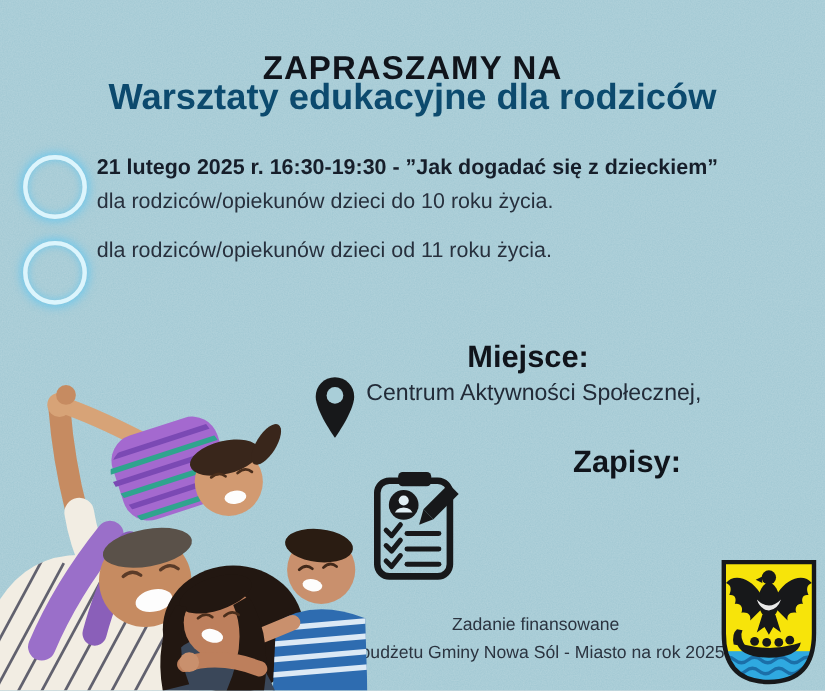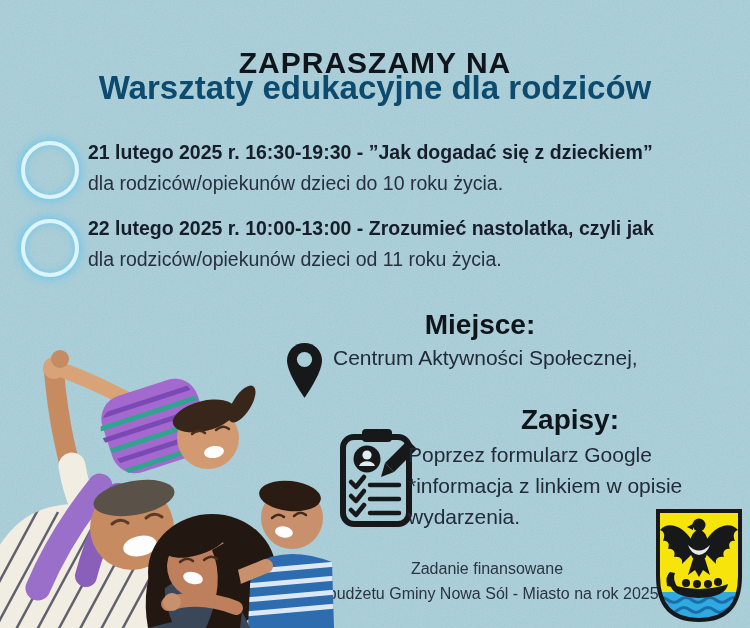--- a/index.html
+++ b/index.html
@@ -63,21 +63,20 @@
   <div class="abs center nowrap title2">Warsztaty edukacyjne dla rodziców</div>
 
   <div id="bullet1" class="abs bullet"></div>
   <div id="event1-text" class="abs event-text">
     <div class="bold-line nowrap">21 lutego 2025 r. 16:30-19:30 - ”Jak dogadać się z dzieckiem”</div>
     <div class="normal-line nowrap">dla rodziców/opiekunów dzieci do 10 roku życia.</div>
   </div>
 
   <div id="bullet2" class="abs bullet"></div>
   <div id="event2-text" class="abs event-text">
-    <div class="bold-line nowrap">22 lutego 2025 r. 10:00-13:00 - Zrozumieć nastolatka, czyli jak</div>
     <div class="normal-line nowrap">dla rodziców/opiekunów dzieci od 11 roku życia.</div>
   </div>
 
   <div id="place-heading" class="abs center section-heading">Miejsce:</div>
   <svg id="pin-icon" class="abs" width="37" height="58" viewBox="0 0 37 58">
     <path d="M18.5 1 C8.6 1 1 8.8 1 18.6 C1 31.5 18.5 56 18.5 56 C18.5 56 36 31.5 36 18.6 C36 8.8 28.4 1 18.5 1 Z" fill="#17181a"></path>
     <circle cx="18.5" cy="17.5" r="7.6" fill="#a9ced8"></circle>
   </svg>
   <div id="place-lines" class="abs">
     <div class="nowrap">Centrum Aktywności Społecznej,</div>
@@ -94,25 +93,20 @@
     <path d="M49 37 L45 51 L58 46 Z" fill="#17181a"></path>
     <g stroke="#17181a" stroke-width="4.5" fill="none" stroke-linecap="round" stroke-linejoin="round">
       <path d="M15 56 l5 5 l8 -10"></path>
         <line x1="34" y1="59" x2="63" y2="59"></line>
       <path d="M15 70 l5 5 l8 -10"></path>
         <line x1="34" y1="73" x2="63" y2="73"></line>
       <path d="M15 84 l5 5 l8 -10"></path>
         <line x1="34" y1="87" x2="63" y2="87"></line>
     </g>
   </svg>
-  <div id="signup-lines" class="abs">
-    <div class="nowrap">Poprzez formularz Google</div>
-    <div class="nowrap">*informacja z linkiem w opisie</div>
-    <div class="nowrap">wydarzenia.</div>
-  </div>
 
   <div id="footer" class="abs center">
     <div>Zadanie finansowane</div>
     <div class="nowrap">z budżetu Gminy Nowa Sól - Miasto na rok 2025</div>
   </div>
 
   <svg id="family-art" class="abs" width="334" height="302" viewBox="0 0 334 302">
     <defs>
       <clipPath id="clipDad">
           <path d="M-10 302 L-10 238 Q20 168 95 180 Q150 192 172 302 Z"></path>

